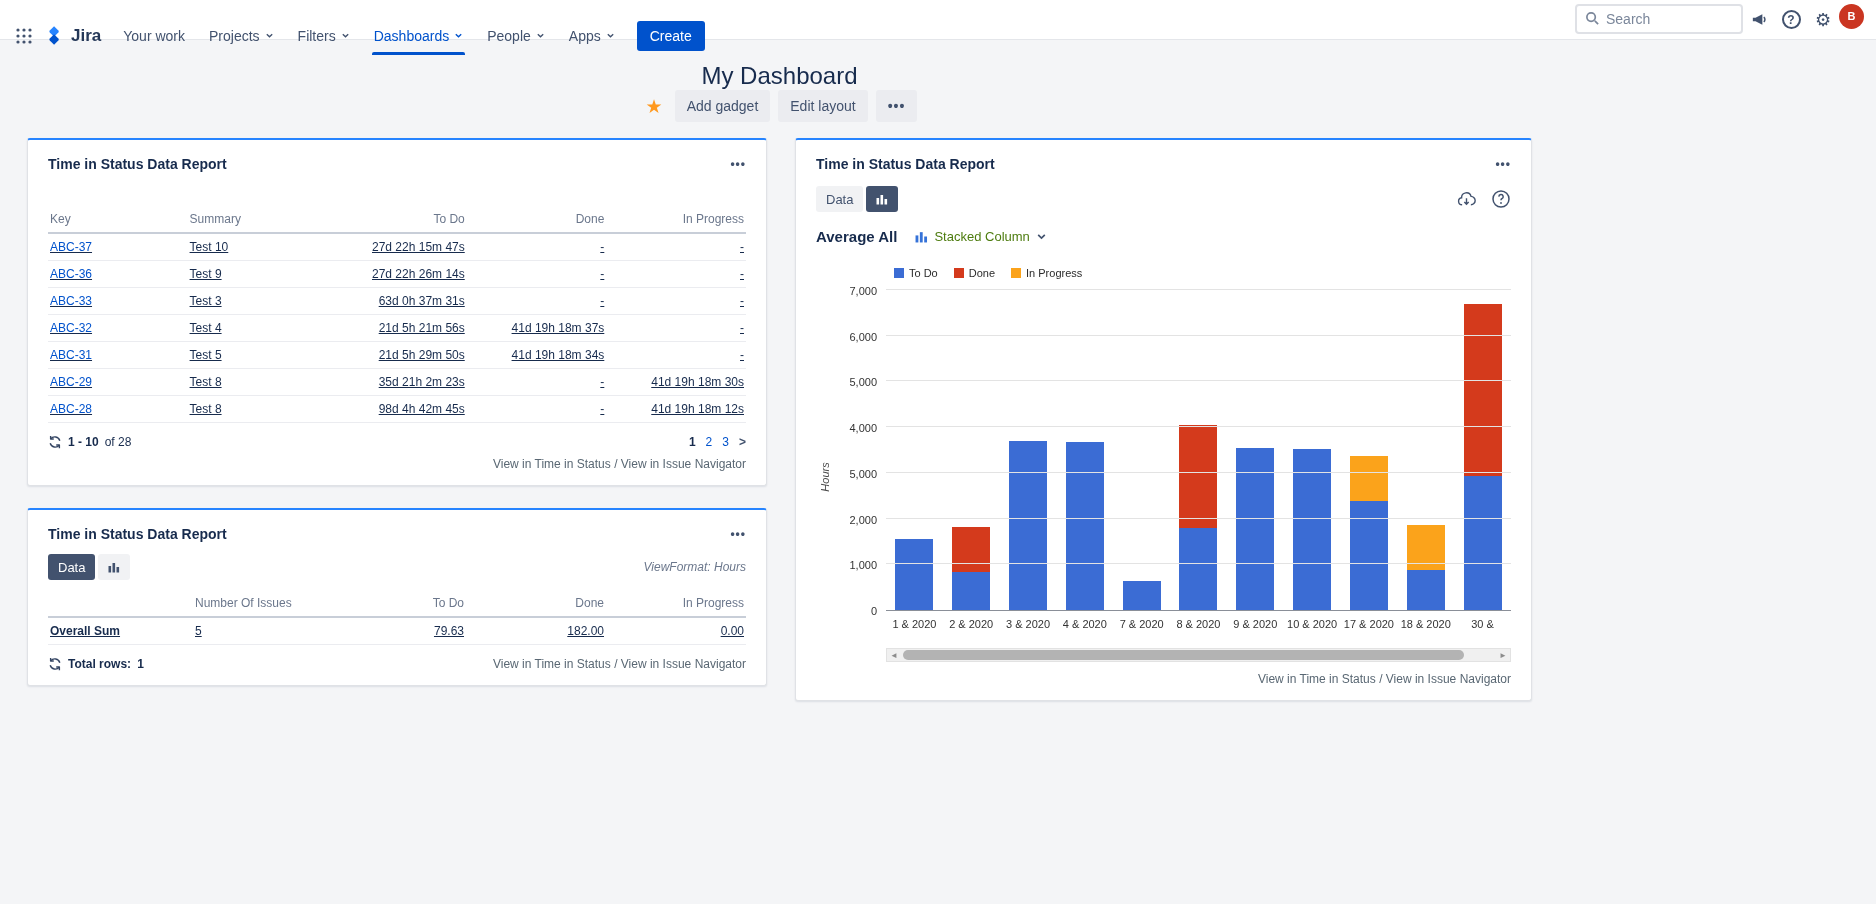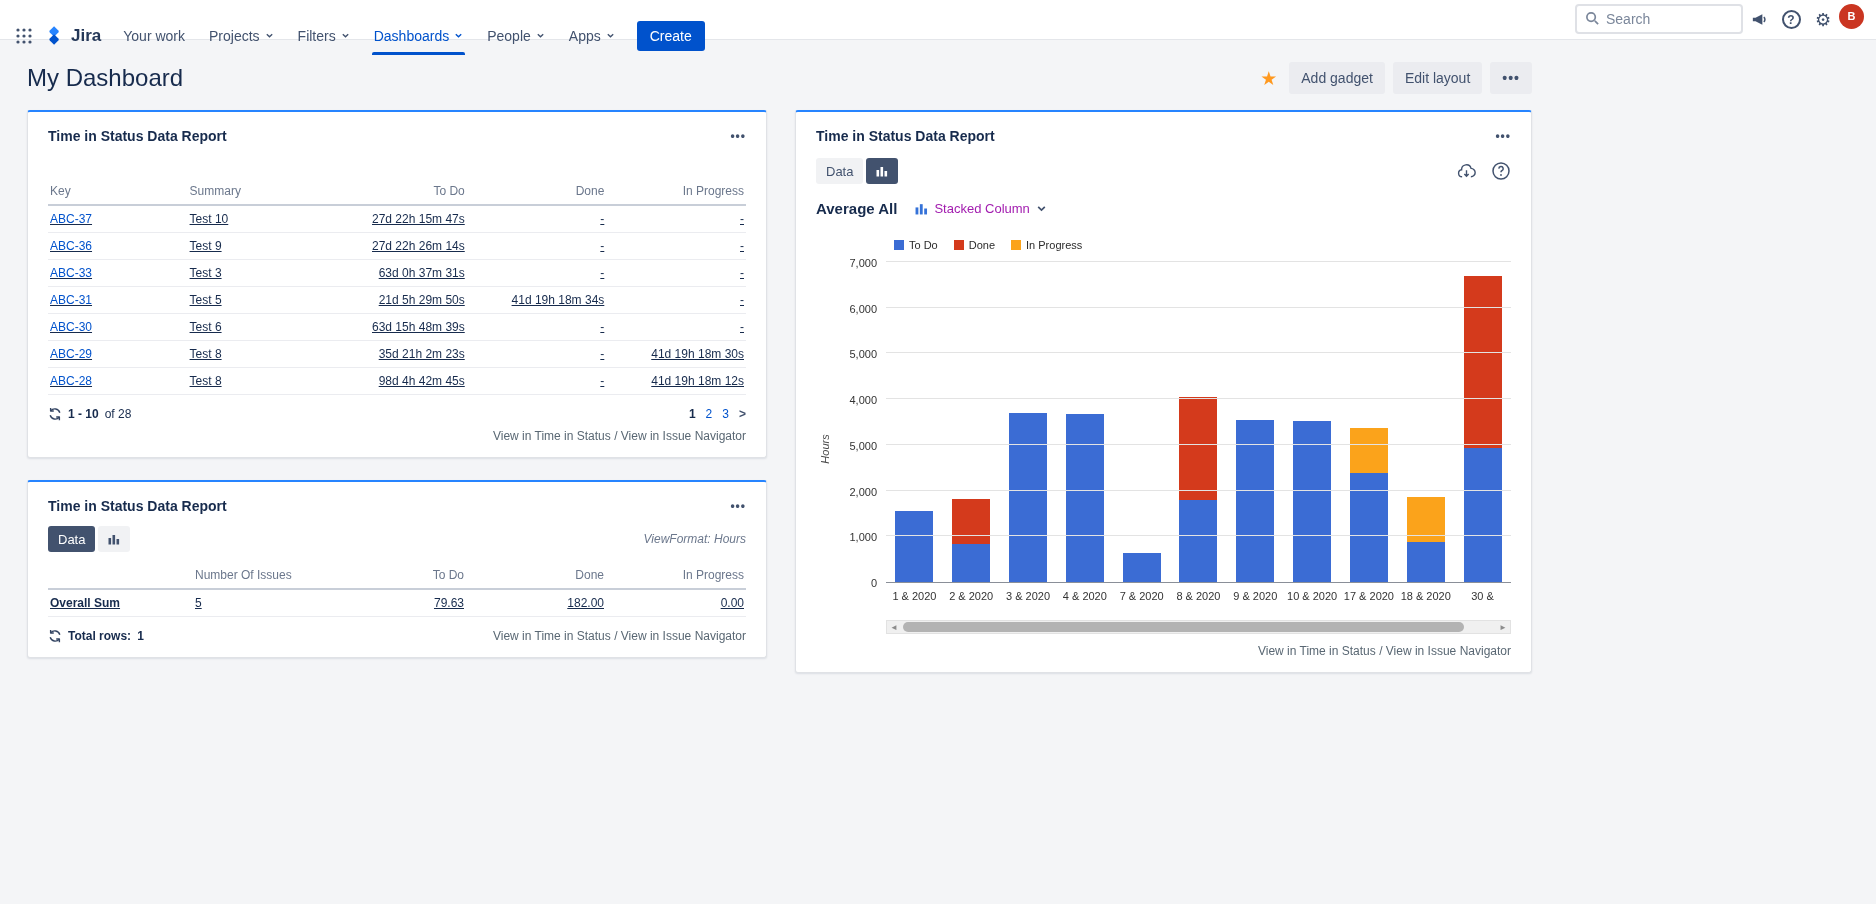--- a/index.html
+++ b/index.html
@@ -20,21 +20,21 @@
   .create-btn { margin-left:10px; background:#0052cc; color:#fff; border:none; border-radius:3px; height:30px; padding:0 13px; font-size:14px; font-weight:500; cursor:pointer; font-family:inherit; }
   .tb-right { display:flex; align-items:flex-start; gap:0; }
   .search-box { display:flex; align-items:center; gap:6px; height:30px; width:168px; border:2px solid #dfe1e6; border-radius:4px; padding:0 8px; background:#fff; }
   .search-box input { border:none; outline:none; width:118px; font-size:14px; font-family:inherit; color:#172b4d; }
   .search-box input::placeholder { color:#7a869a; }
   .qmark { width:19px; height:19px; border:2px solid #42526e; border-radius:50%; font-size:12px; font-weight:700; display:flex; align-items:center; justify-content:center; }
   .avatar { width:25px; height:25px; border-radius:50%; background:#ca3521; color:#fff; font-size:11px; font-weight:700; display:flex; align-items:center; justify-content:center; cursor:pointer; }
 
   
   .page-inner { width:1505px; margin-left:27px; }
-  .page-header { display:flex; justify-content:space-between; align-items:center; margin:22px 0 16px; }
+  .page-header { display:flex; justify-content:space-between; align-items:center; margin:22px 0 16px;flex-direction:column; }
   .page-title { font-size:24px; font-weight:500; color:#172b4d; }
   .page-actions { display:flex; align-items:center; gap:8px; }
   .star-btn { background:none; border:none; font-size:19px; color:#ff991f; cursor:pointer; padding:4px; }
   .subtle-btn { background:#ebecf0; border:none; border-radius:3px; height:32px; padding:0 12px; font-size:14px; color:#42526e; cursor:pointer; font-family:inherit; }
   .more-btn { letter-spacing:1px; font-weight:700; }
 
   .columns { display:flex; gap:28px; align-items:flex-start; }
   .col-left { width:740px; display:flex; flex-direction:column; gap:22px; }
   .col-right { width:737px; }
 
@@ -73,21 +73,21 @@
   .summary-table { margin-top:10px; }
   .sum-footer { display:flex; justify-content:space-between; align-items:center; margin-top:12px; font-size:12px; }
   .total-rows { display:flex; align-items:center; gap:6px; font-weight:700; }
   .sum-footer .view-links { margin-top:0; }
 
   
   .chart-toolbar { display:flex; align-items:center; margin-top:14px; }
   .chart-tools { margin-left:auto; display:flex; align-items:center; gap:14px; color:#42526e; }
   .ctrl-row { display:flex; align-items:center; gap:18px; margin-top:16px; }
   .avg-label { font-size:15px; font-weight:700; color:#172b4d; }
-  .type-select { display:flex; align-items:center; gap:6px; font-size:13px; color:#a21caf; cursor:pointer; }
+  .type-select { display:flex; align-items:center; gap:6px; font-size:13px; color:#4d7c0f; cursor:pointer; }
   .chart-area { margin-top:22px; }
   .legend { display:flex; gap:16px; margin-left:78px; margin-bottom:12px; }
   .legend-item { display:flex; align-items:center; gap:5px; font-size:11px; color:#2b2b2b; cursor:pointer; }
   .legend-item .swatch { width:10px; height:10px; display:inline-block; }
   .chart-body { display:flex; }
   .ylabel { width:18px; display:flex; align-items:center; justify-content:center; }
   .ylabel span { transform:rotate(-90deg); white-space:nowrap; font-size:11px; font-style:italic; color:#4a4a4a; }
   .yticks { width:52px; position:relative; height:320px; flex-shrink:0; }
   .ytick { position:absolute; right:9px; font-size:11px; color:#333;margin-left:41px; }
   .plot-col { flex:1; min-width:0; }
@@ -235,31 +235,31 @@
                 <td class="num">-</td>
               </tr>
             <tr>
                 <td class="key"><a>ABC-33</a></td>
                 <td>Test 3</td>
                 <td class="num">63d 0h 37m 31s</td>
                 <td class="num">-</td>
                 <td class="num">-</td>
               </tr>
             <tr>
+                <td class="key"><a>ABC-32</a></td>
+                <td>Test 4</td>
+                <td class="num">21d 5h 21m 56s</td>
+                <td class="num">41d 19h 18m 37s</td>
+                <td class="num">-</td>
+              </tr>
+            <tr>
                 <td class="key"><a>ABC-31</a></td>
                 <td>Test 5</td>
                 <td class="num">21d 5h 29m 50s</td>
                 <td class="num">41d 19h 18m 34s</td>
-                <td class="num">-</td>
-              </tr>
-            <tr>
-                <td class="key"><a>ABC-30</a></td>
-                <td>Test 6</td>
-                <td class="num">63d 15h 48m 39s</td>
-                <td class="num">-</td>
                 <td class="num">-</td>
               </tr>
             <tr>
                 <td class="key"><a>ABC-29</a></td>
                 <td>Test 8</td>
                 <td class="num">35d 21h 2m 23s</td>
                 <td class="num">-</td>
                 <td class="num">41d 19h 18m 30s</td>
               </tr>
             <tr>

